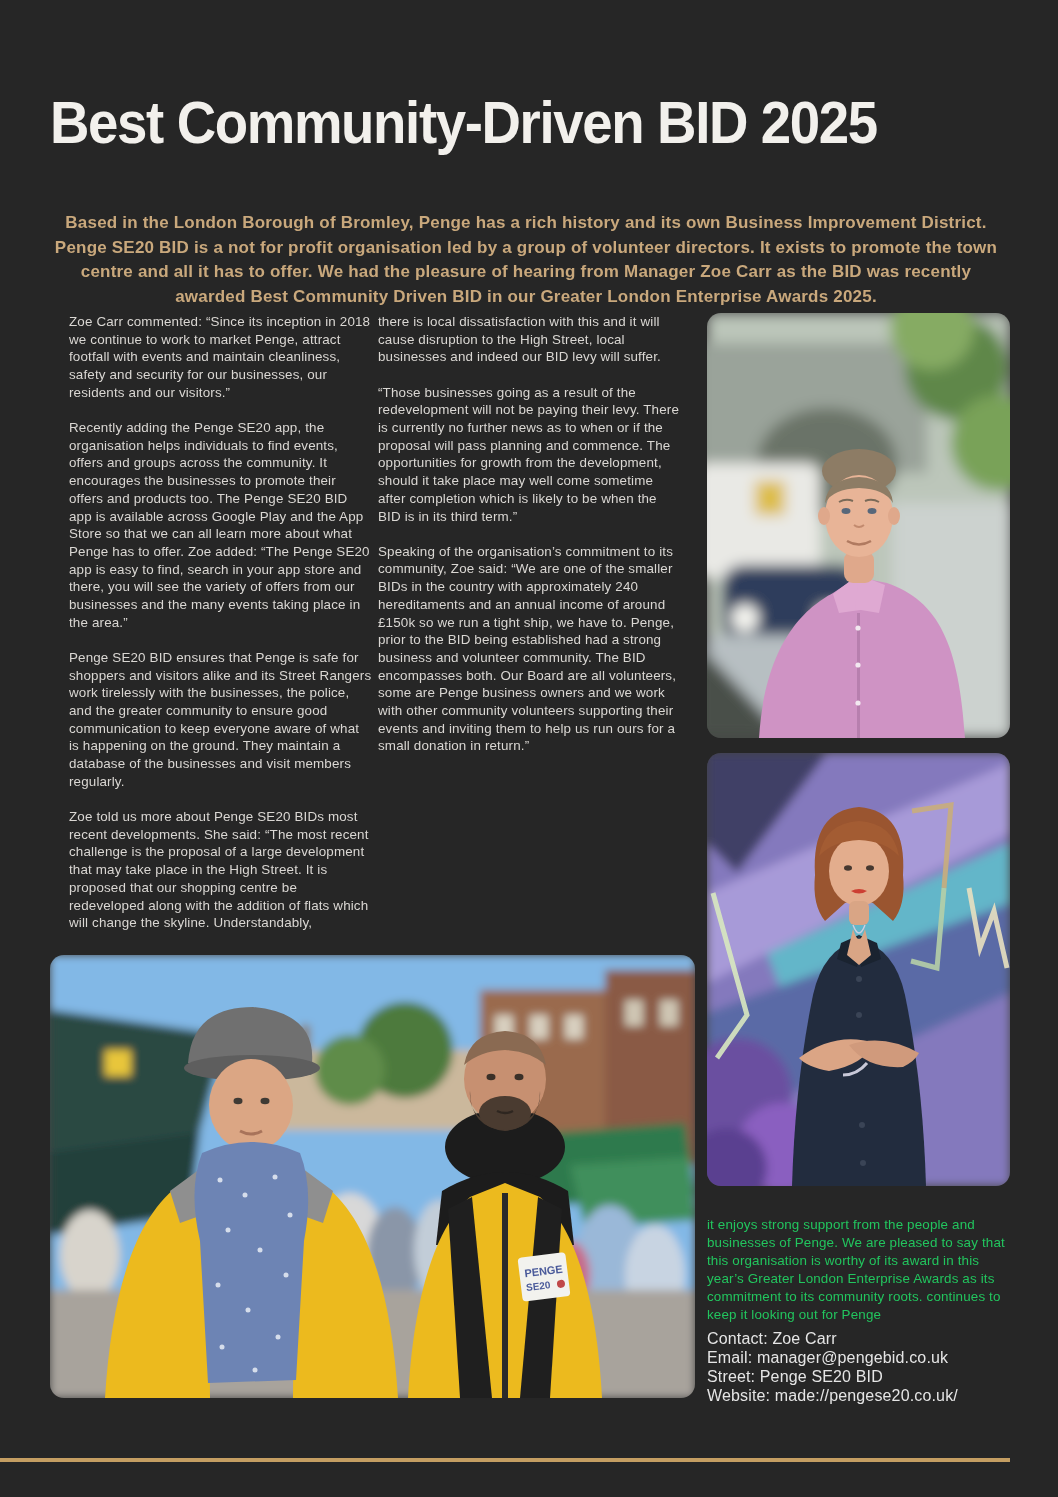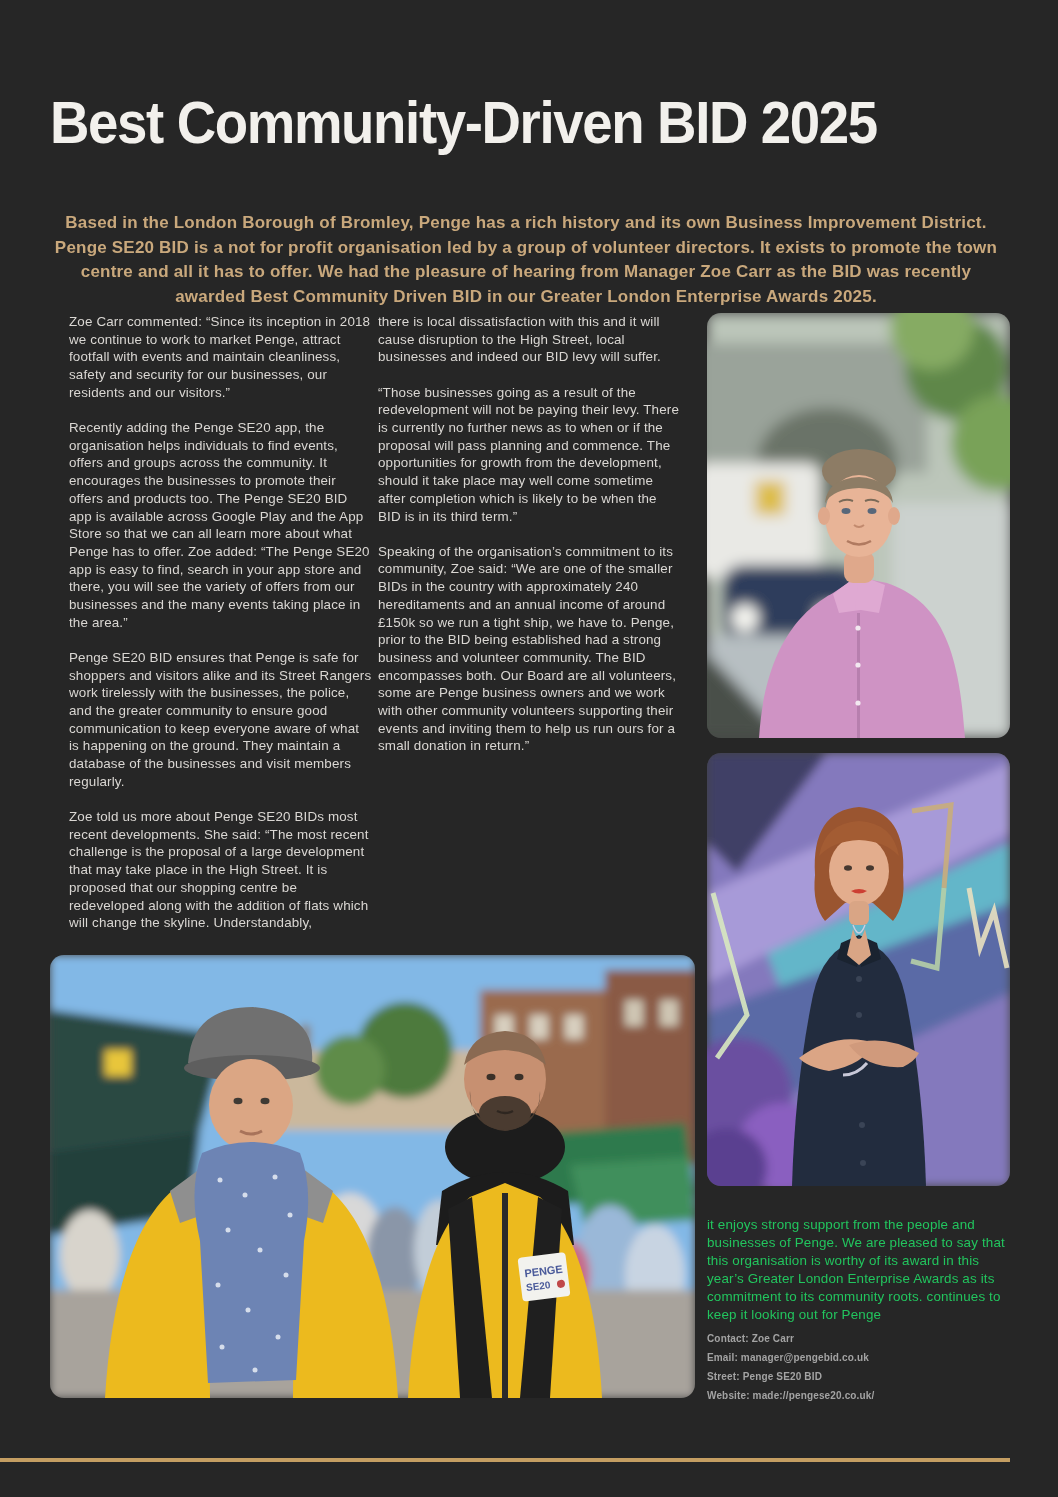--- a/index.html
+++ b/index.html
@@ -13,22 +13,22 @@
   .col{position:absolute;top:313px;width:303px;color:#DAD7D3;}
   .col p{margin:0 0 17.5px 0;font-size:13.4px;line-height:17.7px;letter-spacing:.15px;}
   .col1{left:61px;margin-left:8px;} .col2{left:378px;}
   .photo{position:absolute;border-radius:14px;overflow:hidden;background:#444;}
   .photo svg{display:block;}
   .photo-1{left:707px;top:313px;width:303px;height:425px;}
   .photo-2{left:707px;top:753px;width:303px;height:433px;}
   .photo-3{left:50px;top:955px;width:645px;height:443px;}
   .closing{position:absolute;left:707px;top:1203px;width:305px;color:#22c55e;
         font-size:13.4px;line-height:17.9px;letter-spacing:.15px;}
-  .contact{position:absolute;left:707px;top:1329px;width:305px;color:#a3a3a3;
-        font-size:10px;line-height:19px;letter-spacing:.15px;font-weight:bold;}
+  .contact{position:absolute;left:707px;top:1329px;width:305px;color:#e5e5e5;
+        font-size:16px;line-height:19px;letter-spacing:.15px;}
   .contact div{margin:0;}
   .gold-rule{position:absolute;left:0;top:1458px;width:1010px;height:4px;background:#C49E62;}
 </style>
 </head>
 <body>
 
 <div class="page">
 
   <h1 class="headline">Best Community-Driven BID 2025</h1>
 

